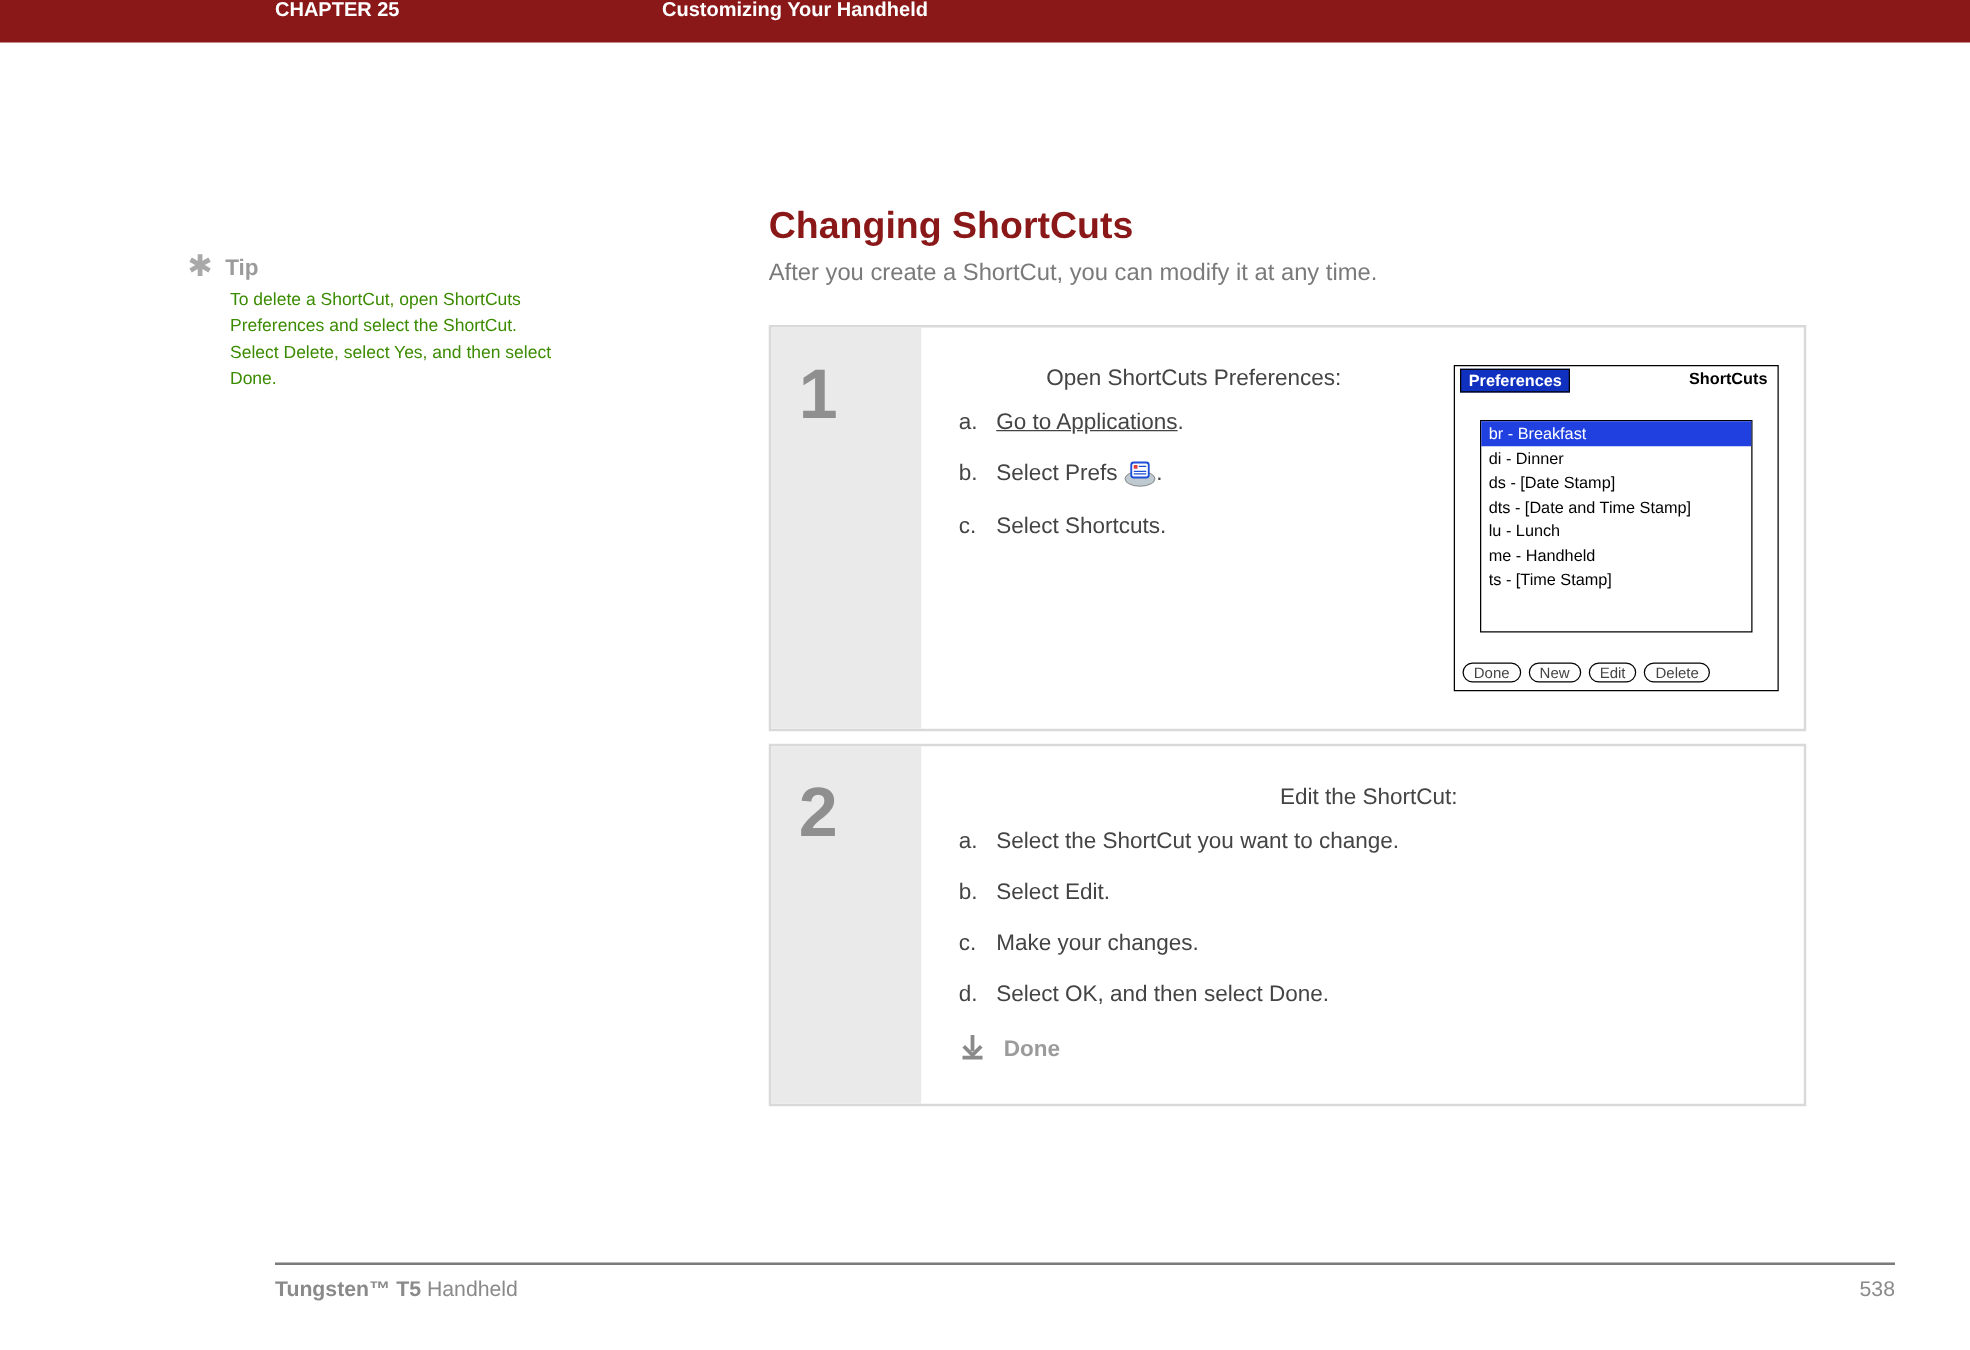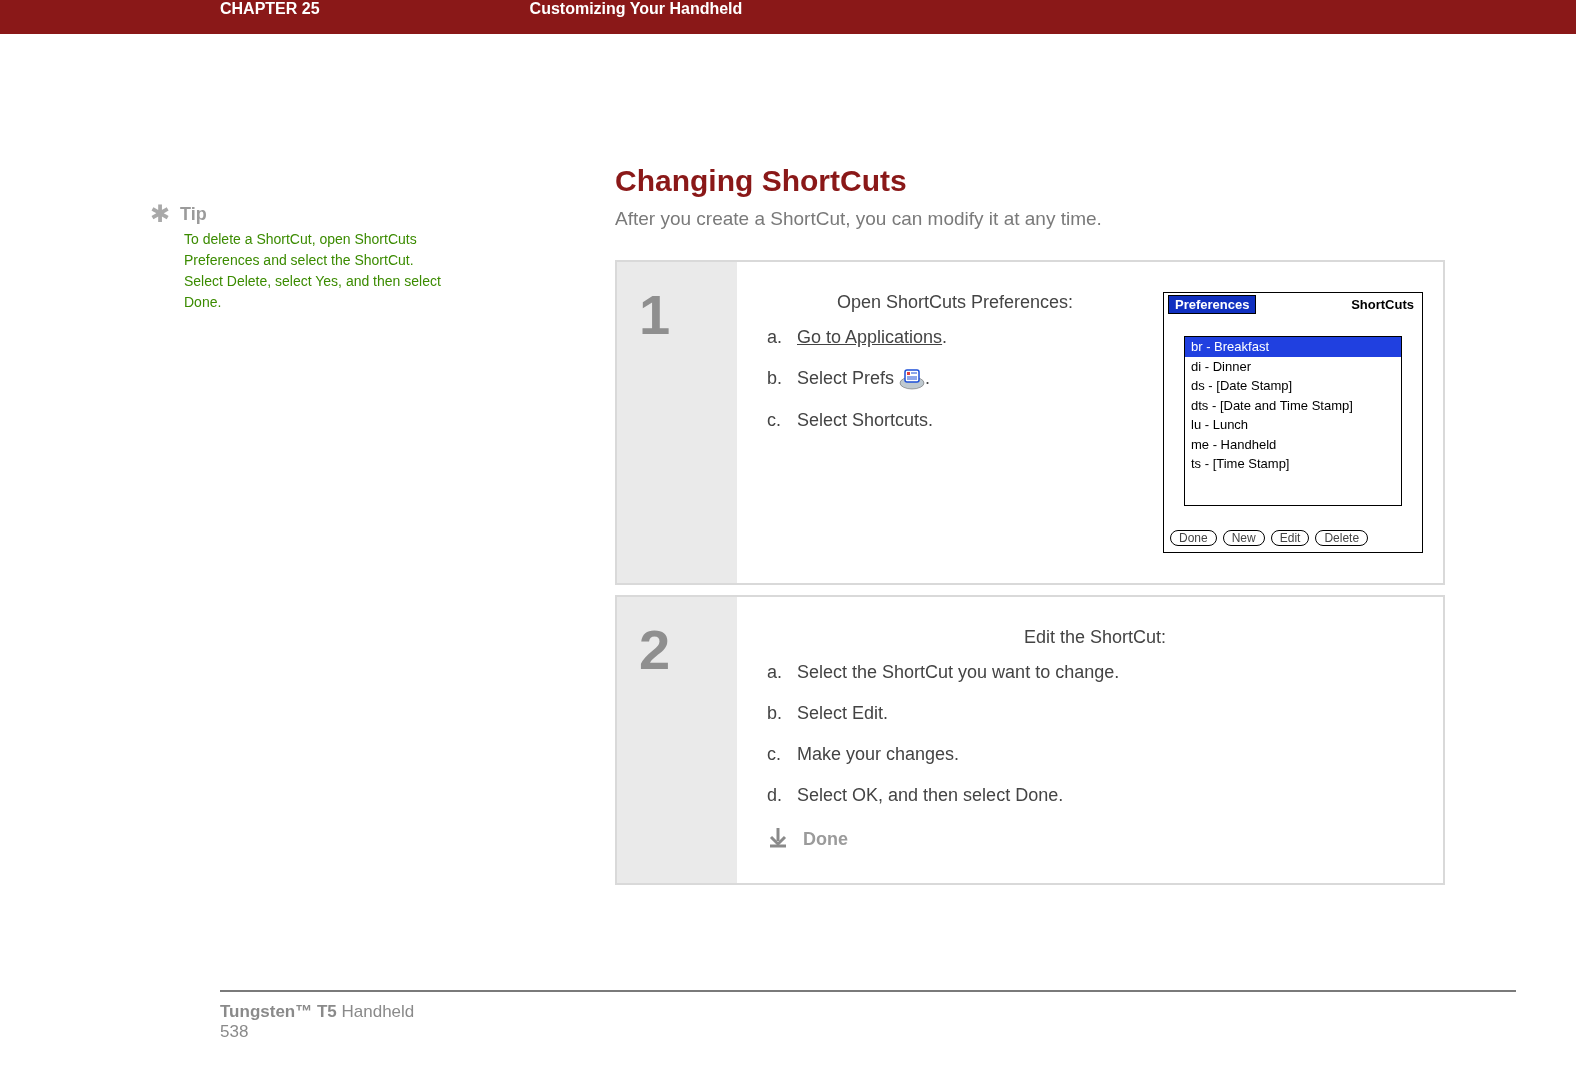--- a/index.html
+++ b/index.html
@@ -28,39 +28,39 @@
   .step-body p { margin-bottom: 14px; text-align: center; }
   .step-body ol { list-style: none; }
   .step-body ol li { margin-bottom: 20px; display:flex; gap:8px; }
   .step-body ol li .letter { min-width:22px; }
   .bold-under { font-weight: normal; text-decoration: underline; }
 
   .step1-flex { display:flex; gap:20px; align-items:flex-start; }
   .step1-text { flex:1; }
 
   .palm-screen { width: 260px; border: 1px solid #000; font-family: Arial, sans-serif; font-size: 13px; background:#fff; }
-  .palm-bar { display:flex; justify-content:space-between; align-items:center; padding:2px 4px;gap:34px; }
+  .palm-bar { display:flex; justify-content:space-between; align-items:flex-start; padding:2px 4px;gap:34px; }
   .palm-bar .left { background:#1030c0; color:#fff; font-weight:bold; padding:1px 6px; border:1px solid #000; }
   .palm-bar .right { font-weight:bold; color:#000; padding-right:4px; }
   .palm-list { border:1px solid #000; margin:20px; height:170px; }
   .palm-item { padding:1px 6px; color:#000; white-space:nowrap; line-height:1.35; }
   .palm-item.sel { background:#2040e0; color:#fff; }
   .palm-buttons { display:flex; gap:6px; padding:4px 6px 6px 6px; }
   .palm-btn { border:1px solid #000; border-radius:10px; padding:0px 8px; font-size:12px; background:#fff; line-height:1.2; }
 
   .prefs-icon { display:inline-flex; vertical-align:middle; }
   .prefs-icon svg { width:26px; height:22px; }
 
   .done-row { display:flex; align-items:center; gap:14px; margin-top:10px; }
   .done-arrow svg { width:22px; height:22px; }
   .done-label { color:#9b9b9b; font-weight:bold; font-size:18px; }
 
   .footer { position:absolute; left:0; right:0; bottom:0; }
   .footer-line { height:2px; background:#7a7a7a; margin:0 60px 0 220px; }
-  .footer-row  { display:flex; justify-content:space-between; padding:10px 60px 0 220px; color:#8a8a8a; font-size:17px;flex-direction:column; }
+  .footer-row  { display:flex; justify-content:space-between; padding:10px 60px 0 220px; color:#8a8a8a; font-size:17px; }
   .footer-prod b { color:#8a8a8a; }
 </style>
 </head>
 <body>
 
 <div class="header-bar">
   <span class="header-chapter">CHAPTER 25</span>
   <span class="header-title">Customizing Your Handheld</span>
 </div>
 

